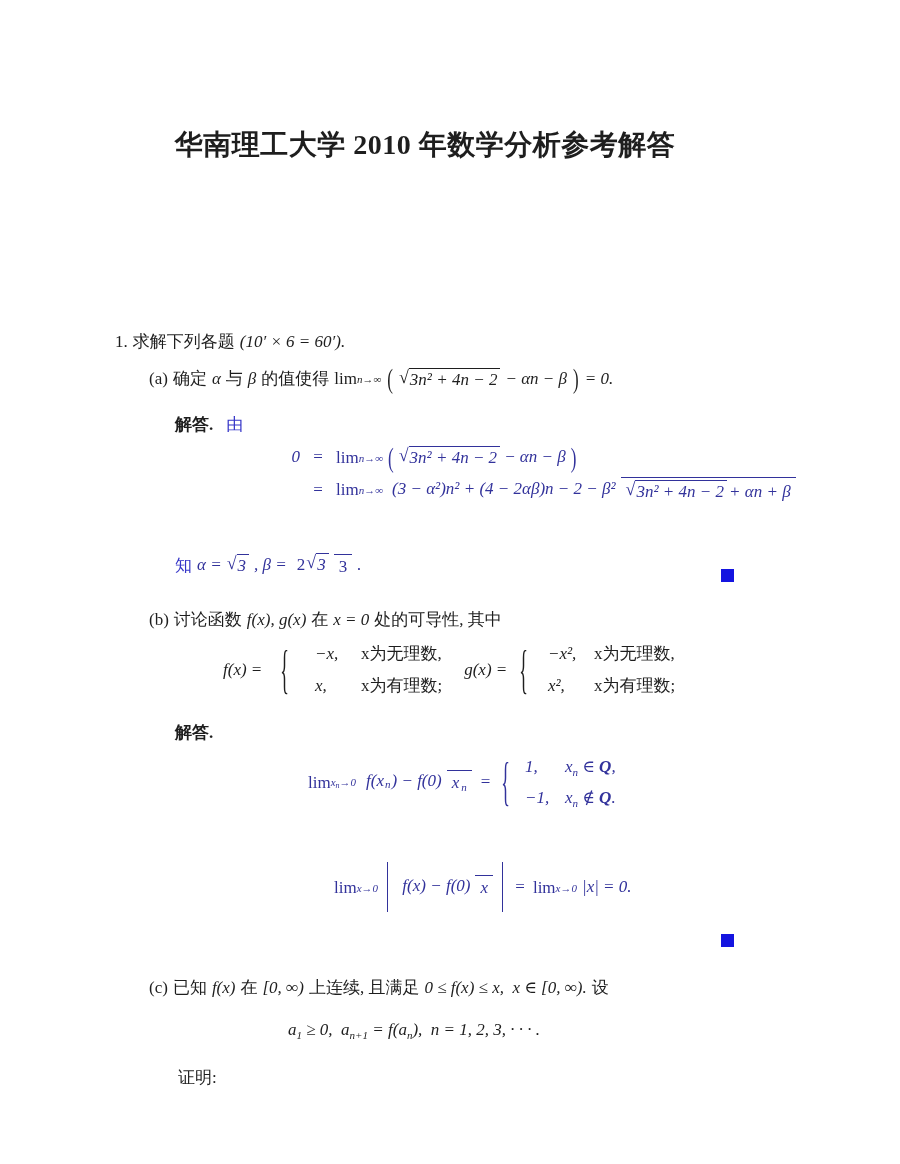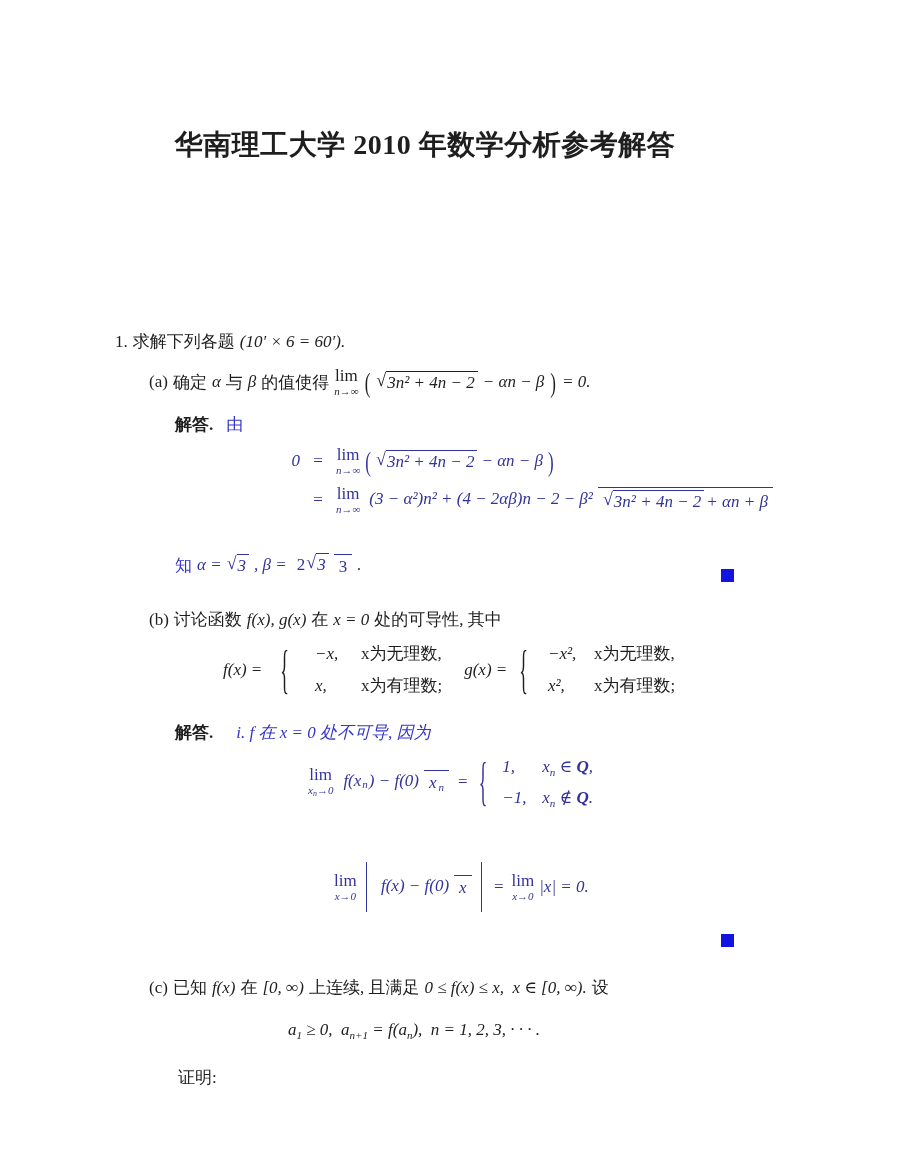--- a/index.html
+++ b/index.html
@@ -11,21 +11,21 @@
   .abs { position:absolute; }
   .line { display:flex; align-items:center; white-space:nowrap; gap:5px; }
   .title { font-size:28px; font-weight:bold; text-align:center; letter-spacing:0.5px; }
   .m  { font-style:italic; }
   .up { font-style:normal; }
   .bluem { color:#32329b; }
   .bluec { color:#3535c8; }
   .boldb { font-weight:bold; }
   .pre { white-space:pre; }
 
-  .lim { display:inline-flex; flex-direction:column; align-items:center; line-height:1; font-style:normal; }
+  .lim { display:inline-flex; align-items:center; line-height:1; font-style:normal; }
   .lim .lw { font-size:17px; }
   .lim .ls { font-size:11px; font-style:italic; margin-top:2px; }
   .lim .ls .sb { font-size:8px; vertical-align:-2px; }
 
   .sqrt { display:inline-flex; align-items:stretch; font-style:italic; white-space:nowrap; }
   .sqrt .rs { font-style:normal; line-height:1.05; font-size:18px; }
   .sqrt .rb { border-top:1.2px solid currentColor; padding:1px 3px 0 1px; }
 
   .frac { display:inline-flex; flex-direction:row; align-items:center; line-height:1.2; vertical-align:middle; }
   .frac .fn { padding:0 5px 2px; display:inline-flex; align-items:flex-end; gap:1px; }
@@ -186,21 +186,20 @@
         <span class="crow">
           <span class="cv">x²,</span>
           <span class="cc">x为有理数;</span>
         </span>
       </span>
     </span>
   </div>
 
   <div class="abs line" style="top:721px;left:175px">
     <span class="boldb">解答.</span>
-    <span class="bluec m" style="margin-left:18px">i. f 在 x = 0 处不可导, 因为</span>
   </div>
 
   <div class="abs line bluem" style="top:756px;left:308px">
     <span class="lim">
       <span class="lw">lim</span>
       <span class="ls"><span>x</span><span class="sb">n</span><span>→0</span></span>
     </span>
     <span class="frac m">
       <span class="fn">
           <span>f(x</span>

